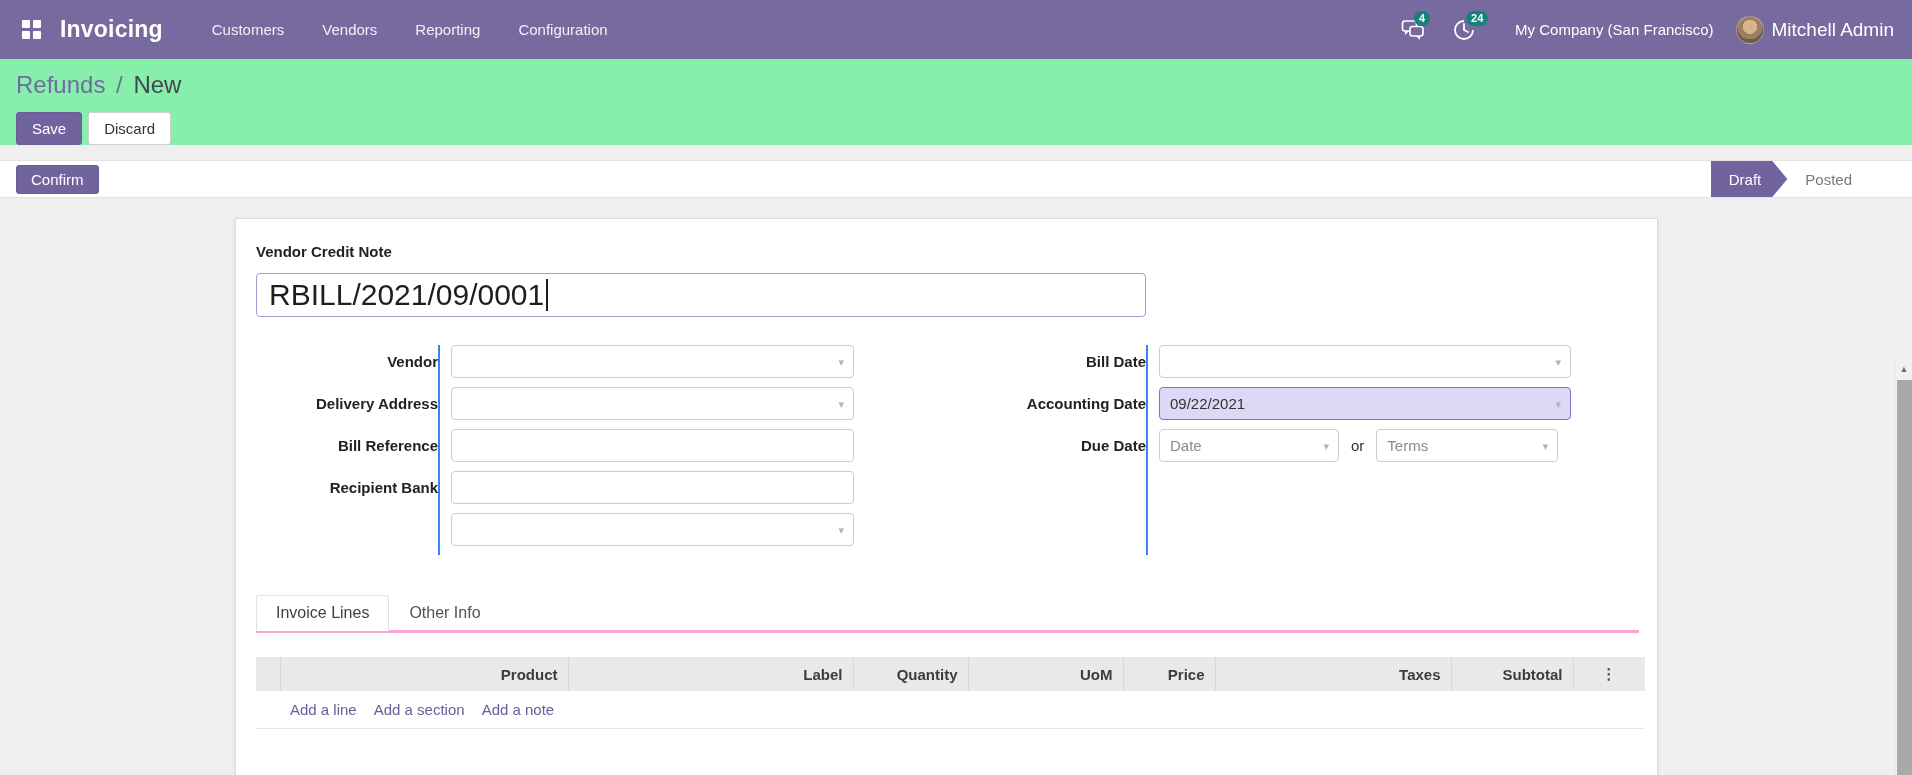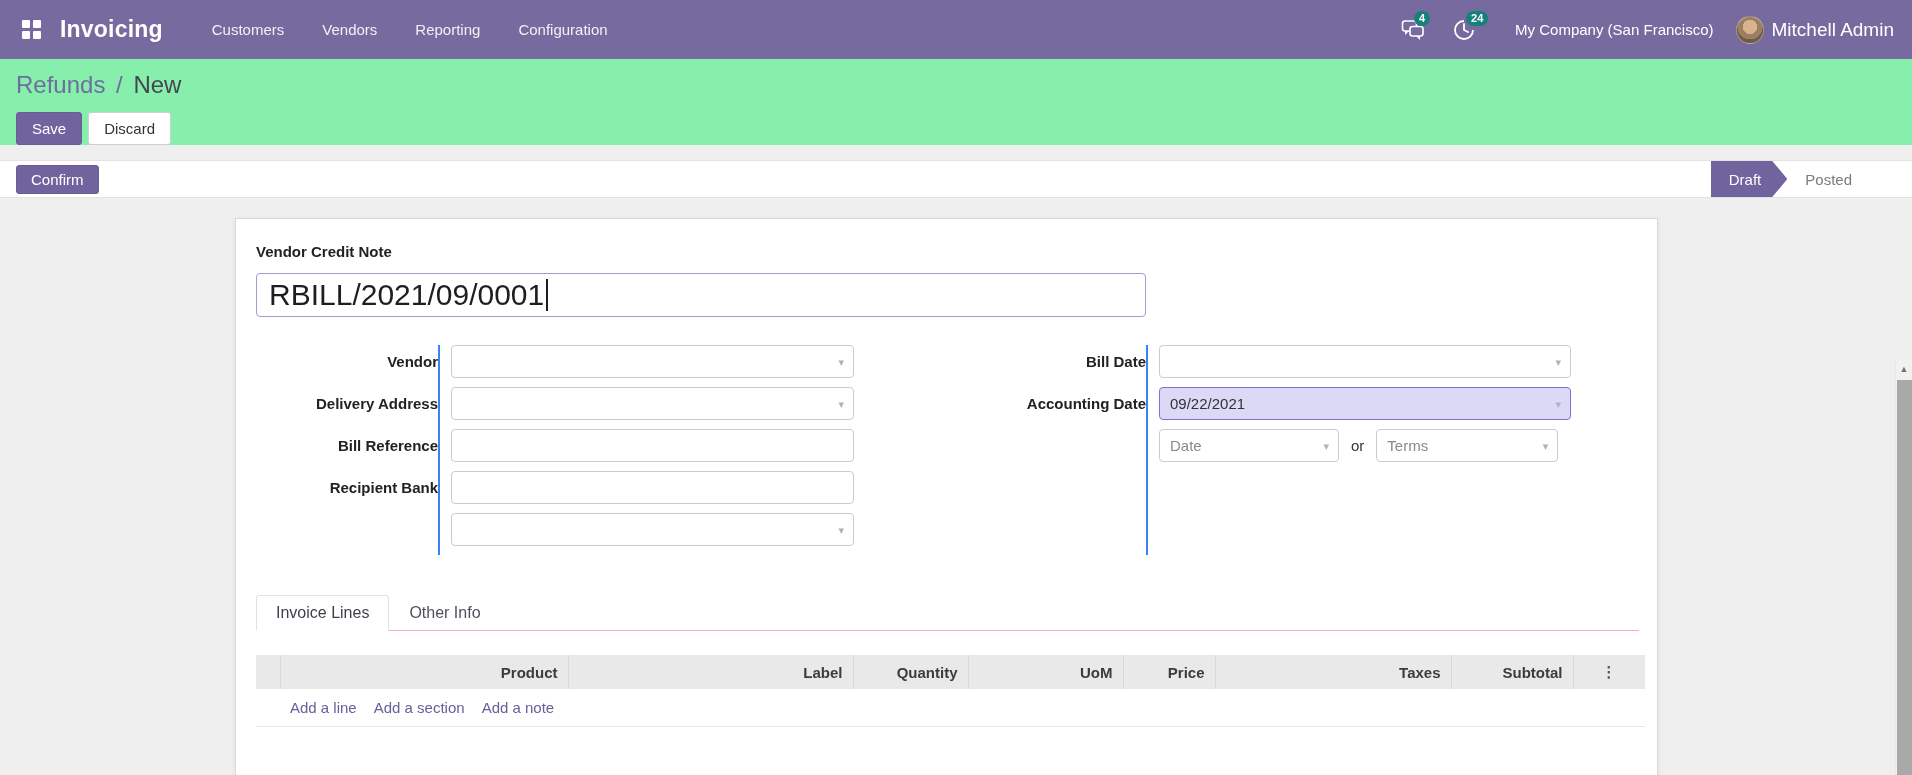--- a/index.html
+++ b/index.html
@@ -75,21 +75,21 @@
     display:flex; align-items:center; padding:0 24px 0 10px; font-size:15px; cursor:text; background:#fff; }
   .caret { position:absolute; right:9px; top:50%; transform:translateY(-50%);
     font-size:11px; color:#b3b3b3; pointer-events:none; }
   .inp-highlight { background:#dcd9f7; border-color:#8070d2; color:#333; }
   .placeholder { color:#8a8a8a; }
   .due-row .inp-date { width:180px; }
   .due-row .inp-terms { width:182px; }
   .or-text { margin:0 12px; font-size:15px; color:#333; }
 
   
-  .tabs { display:flex; margin-top:40px; border-bottom:1px solid #f9a8d4;align-items:flex-end; }
+  .tabs { display:flex; margin-top:40px; border-bottom:3px solid #f9a8d4;align-items:flex-end; }
   .tab { font-size:16px; padding:8px 19px; cursor:pointer; border:1px solid transparent; margin-bottom:-1px; }
   .tab-active { background:#fff; border-color:#dee2e6 #dee2e6 #fff #dee2e6; border-radius:3px 3px 0 0; color:#3f3f49; }
   .tab-inactive { color:#50505c; }
 
   
   .lines { width:100%; margin-top:24px; border-collapse:collapse; table-layout:fixed; }
   .lines th { background:#e9e9e9; font-size:15px; font-weight:bold; color:#3c3c3c;
     text-align:right; padding:8px 10px; border-right:1px solid #d9d9d9; }
   .lines th:last-child { border-right:none; text-align:center; color:#555; }
   .lines th.num { text-align:right; }
@@ -221,20 +221,23 @@
         </div>
       </div>
 
       <div class="group group-right">
         <div class="labels-col">
           <div class="frow">
               <span class="flabel">Bill Date</span>
             </div>
           <div class="frow">
               <span class="flabel">Accounting Date</span>
+            </div>
+          <div class="frow">
+              <span class="flabel">Due Date</span>
             </div>
         </div>
         <div class="inputs-col">
           <div class="frow">
               <div class="inp">
             <span class="caret">▾</span>
               </div>
             </div>
           <div class="frow">
               <div class="inp inp-highlight">

